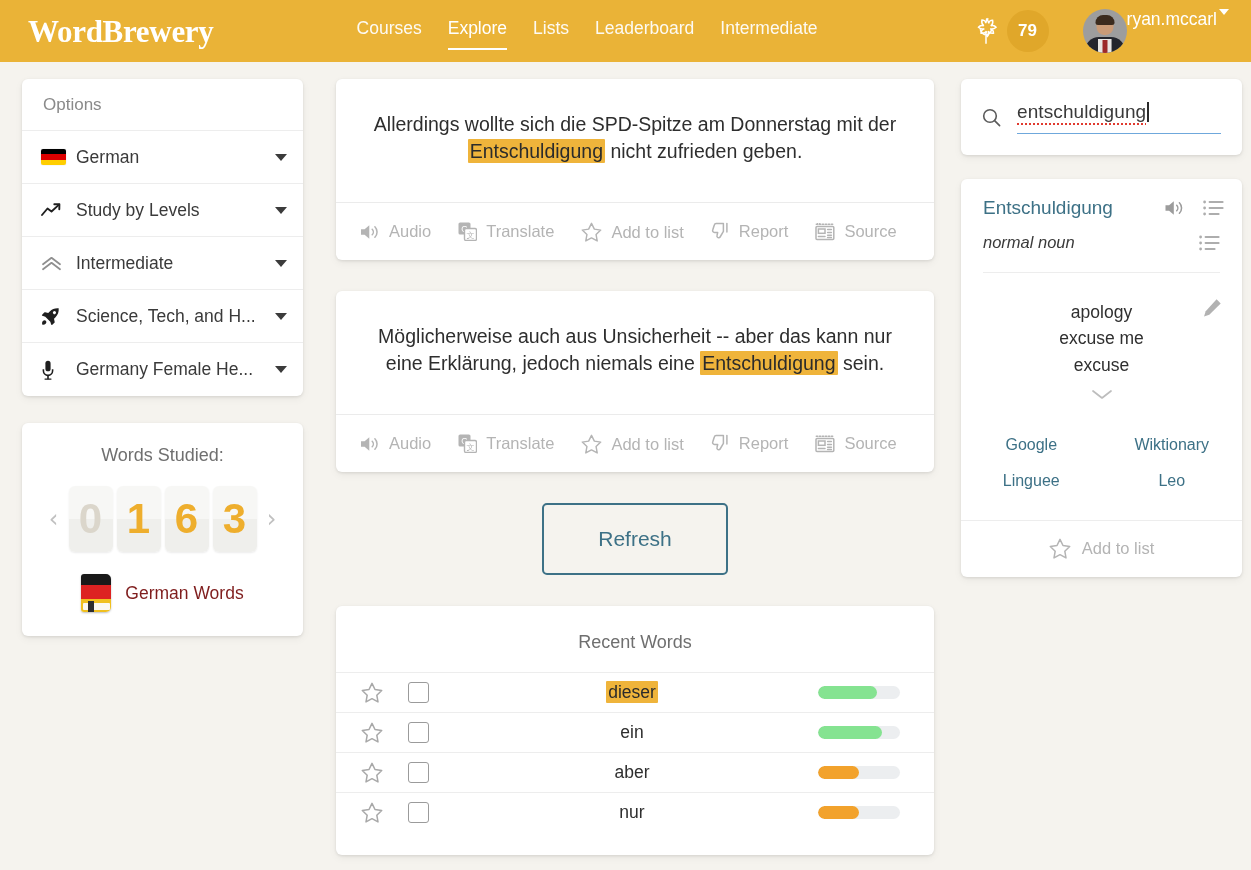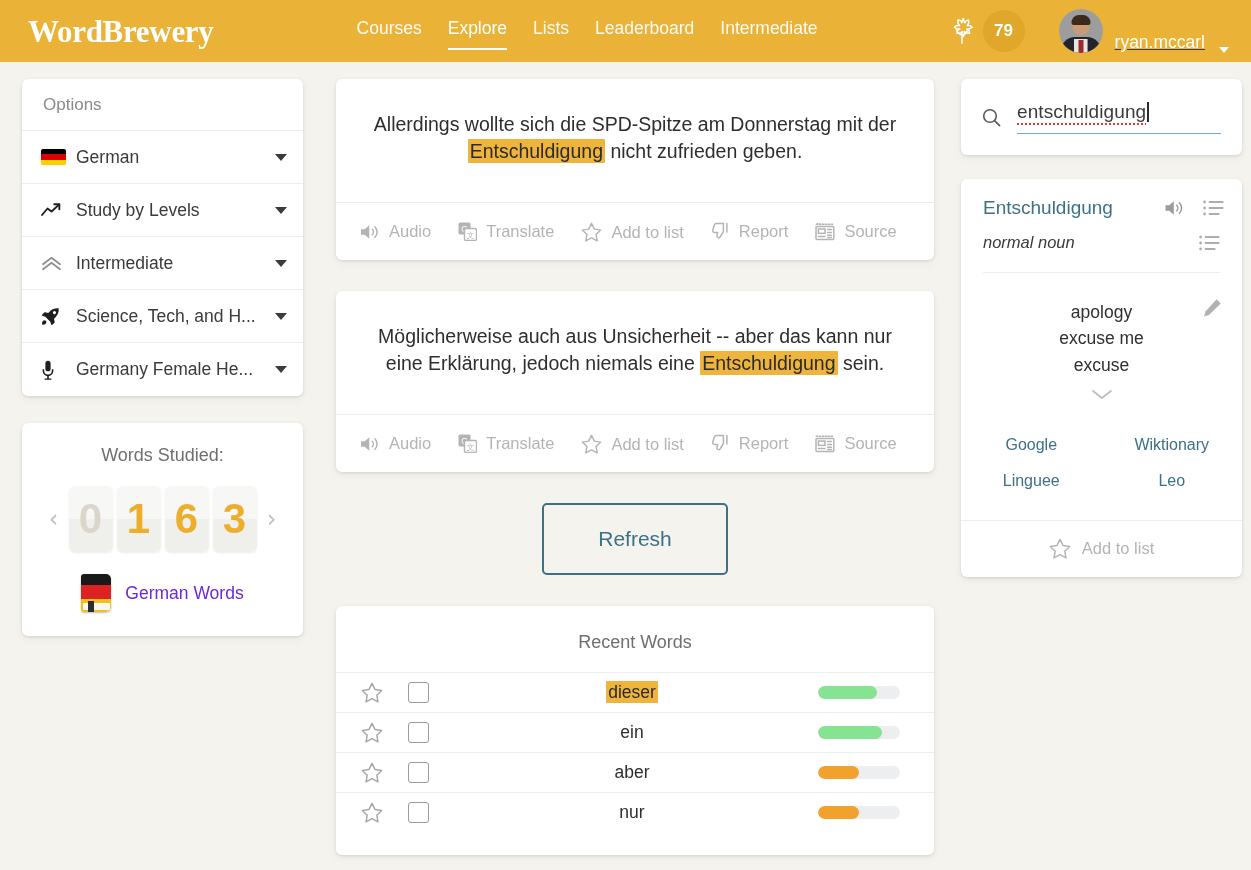--- a/index.html
+++ b/index.html
@@ -67,24 +67,23 @@
   .xp-badge {
     width: 42px; height: 42px;
     border-radius: 50%;
     background: #e0a72a;
     color: #ffffff;
     font-size: 17px;
     font-weight: bold;
     display: flex; align-items: center; justify-content: center;
   }
   .user-wrap {
-    display: flex; align-items: flex-end; gap: 12px;
+    display: flex; align-items: flex-start; gap: 0;
     margin-left: 34px;
     cursor: pointer;
-    text-decoration: underline;
   }
   .avatar {
     width: 44px; height: 44px; border-radius: 50%;
     overflow: hidden; position: relative;
     background: #9d9d9d;
     flex: 0 0 auto;
   }
   .av-head {
     position:absolute; left:50%; top:17%;
     transform: translateX(-50%);
@@ -233,21 +232,21 @@
   .book .k2 { top:30%; height:35%; background:#dd2222; }
   .book .k3 { top:65%; height:35%; background:#f0c01f; }
   .book .page-edge {
     position:absolute; left:2px; right:1px; bottom:2px; height:7px;
     background:#fbf8f0; border-radius: 1px;
   }
   .book .mark {
     position:absolute; left:7px; bottom:0; width:6px; height:11px;
     background:#2e2e2e;
   }
-  .ws-foot-label { font-size: 17.5px; color: #6d28d9; }
+  .ws-foot-label { font-size: 17.5px; color: #7f1d1d; }
 
   
   .sent-card { margin-bottom: 31px; }
   .sent-body {
     min-height: 123px;
     padding: 32px 30px 20px;
     display: flex; align-items: flex-start; justify-content: center;
   }
   .sent-text {
     font-size: 19.5px;

